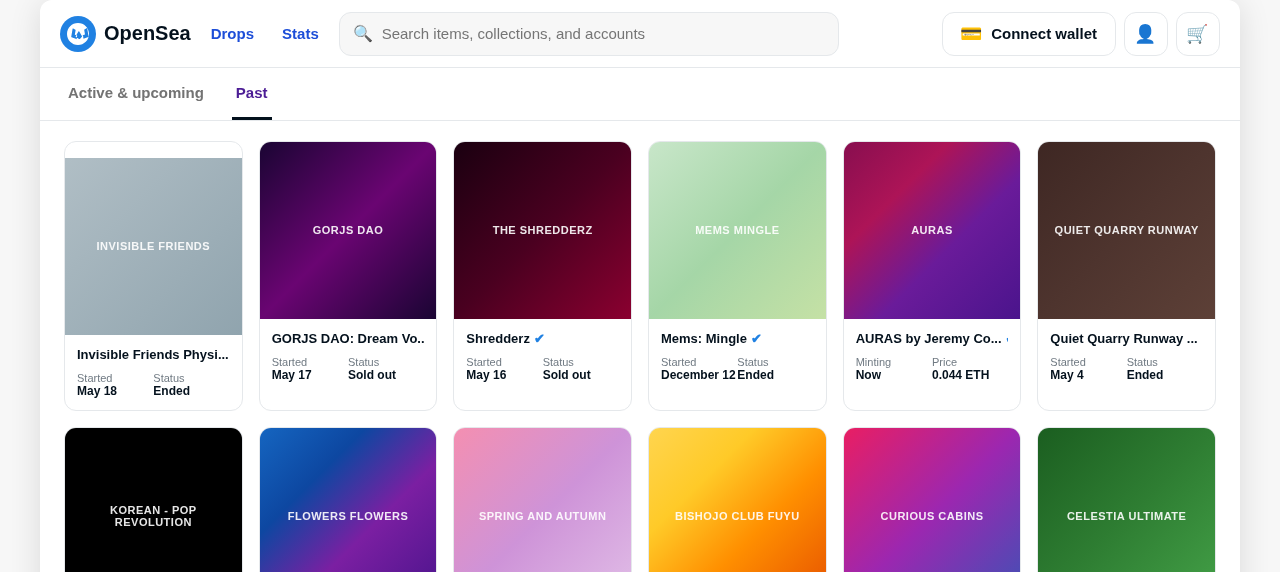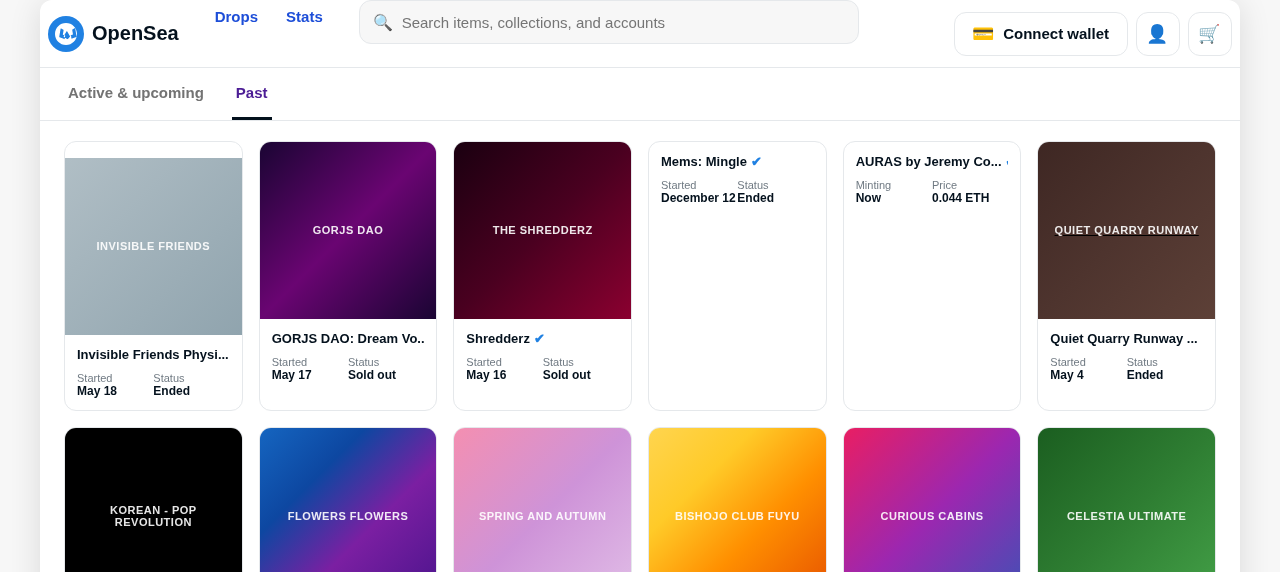--- a/index.html
+++ b/index.html
@@ -1,19 +1,19 @@
 <!DOCTYPE html>
 <html><head>
   <meta charset="utf-8">
   <style>
     * { box-sizing: border-box; margin: 0; padding: 0; }
     body { background: #f7f7f7; font-family: -apple-system, BlinkMacSystemFont, 'Segoe UI', sans-serif; display: flex; justify-content: center; align-items: center; min-height: 100vh; }
     .window { background: #fff; border-radius: 12px; box-shadow: 0 4px 32px rgba(0,0,0,0.12); width: 1200px; min-height: 548px; overflow: hidden; }
     
-    .header { display: flex; padding: 0 8px; height: 68px; border-bottom: 1px solid #e5e8eb; gap: 16px; }
+    .header { display: flex; align-items: center; padding: 0 20px; height: 68px; border-bottom: 1px solid #e5e8eb; }
     .logo { display: flex; align-items: center; gap: 8px; text-decoration: none; }
     .logo-icon { width: 36px; height: 36px; background: #2081e2; border-radius: 50%; display: flex; align-items: center; justify-content: center; }
     .logo-icon svg { width: 22px; height: 22px; fill: #fff; }
     .logo-text { font-size: 20px; font-weight: 700; color: #04111d; }
     .nav { display: flex; gap: 4px; margin-left: 8px; }
     .nav-item { padding: 8px 12px; font-size: 15px; font-weight: 600; color: #1d4ed8; cursor: pointer; border-radius: 8px; }
     .search-bar { flex: 1; max-width: 500px; margin-left: 8px; display: flex; align-items: center; background: #f7f7f7; border: 1px solid #e5e8eb; border-radius: 12px; padding: 0 14px; height: 44px; gap: 8px; }
     .search-bar input { border: none; background: transparent; outline: none; font-size: 15px; color: #707a83; width: 100%; }
     .search-icon { color: #707a83; font-size: 16px; }
     .header-actions { margin-left: auto; display: flex; align-items: center; gap: 8px; }
@@ -32,21 +32,21 @@
     .verified-icon { color: #2081e2; font-size: 13px; flex-shrink: 0; }
     .card-meta { display: grid; grid-template-columns: 1fr 1fr; }
     .meta-label { font-size: 11px; color: #707a83; }
     .meta-value { font-size: 12px; font-weight: 700; color: #04111d; }
     
     .img-1 { background: linear-gradient(135deg, #b0bec5 0%, #90a4ae 100%); position: relative; overflow: hidden; margin-top: 16px; }
     .img-2 { background: linear-gradient(135deg, #1a0533 0%, #6a0572 50%, #1a0533 100%); }
     .img-3 { background: linear-gradient(135deg, #1a0010 0%, #4a0020 50%, #8b0030 100%); }
     .img-4 { background: linear-gradient(135deg, #c8e6c9 0%, #a5d6a7 50%, #c5e1a5 100%); }
     .img-5 { background: linear-gradient(135deg, #880e4f 0%, #ad1457 30%, #6a1b9a 60%, #4a148c 100%); }
-    .img-6 { background: linear-gradient(135deg, #3e2723 0%, #4e342e 50%, #5d4037 100%); text-decoration: underline; }
+    .img-6 { background: linear-gradient(135deg, #3e2723 0%, #4e342e 50%, #5d4037 100%); }
     .img-7 { background: #000; }
     .img-8 { background: linear-gradient(135deg, #1565c0 0%, #0d47a1 30%, #7b1fa2 60%, #4a148c 100%); }
     .img-9 { background: linear-gradient(135deg, #f48fb1 0%, #ce93d8 50%, #e1bee7 100%); }
     .img-10 { background: linear-gradient(135deg, #ffd54f 0%, #ffca28 30%, #ff8f00 60%, #e65100 100%); }
     .img-11 { background: linear-gradient(135deg, #e91e63 0%, #9c27b0 50%, #3f51b5 100%); }
     .img-12 { background: linear-gradient(135deg, #1b5e20 0%, #2e7d32 50%, #43a047 100%); }
     .card-img { width: 100%; aspect-ratio: 1; display: flex; align-items: center; justify-content: center; overflow: hidden; }
     .card-img-text { color: rgba(255,255,255,0.9); font-size: 11px; font-weight: 700; text-align: center; padding: 8px; text-transform: uppercase; letter-spacing: 0.5px; }
   </style>
 </head>
@@ -157,20 +157,23 @@
 
     <div>
       <div class="meta-label">Status</div>
       <div class="meta-value">Sold out</div>
     </div>
 
       </div>
     </div>
   </div>
       <div class="card">
+    <div class="card-img img-4">
+      <div class="card-img-text">Mems Mingle</div>
+    </div>
     <div class="card-body">
       <div class="card-title">
         <span>Mems: Mingle</span>
         <span class="verified-icon">✔</span>
       </div>
       <div class="card-meta">
 
     <div>
       <div class="meta-label">Started</div>
       <div class="meta-value">December 12</div>
@@ -178,20 +181,23 @@
 
     <div>
       <div class="meta-label">Status</div>
       <div class="meta-value">Ended</div>
     </div>
 
       </div>
     </div>
   </div>
       <div class="card">
+    <div class="card-img img-5">
+      <div class="card-img-text">auras</div>
+    </div>
     <div class="card-body">
       <div class="card-title">
         <span>AURAS by Jeremy Co...</span>
         <span class="verified-icon">✔</span>
       </div>
       <div class="card-meta">
 
     <div>
       <div class="meta-label">Minting</div>
       <div class="meta-value">Now</div>

